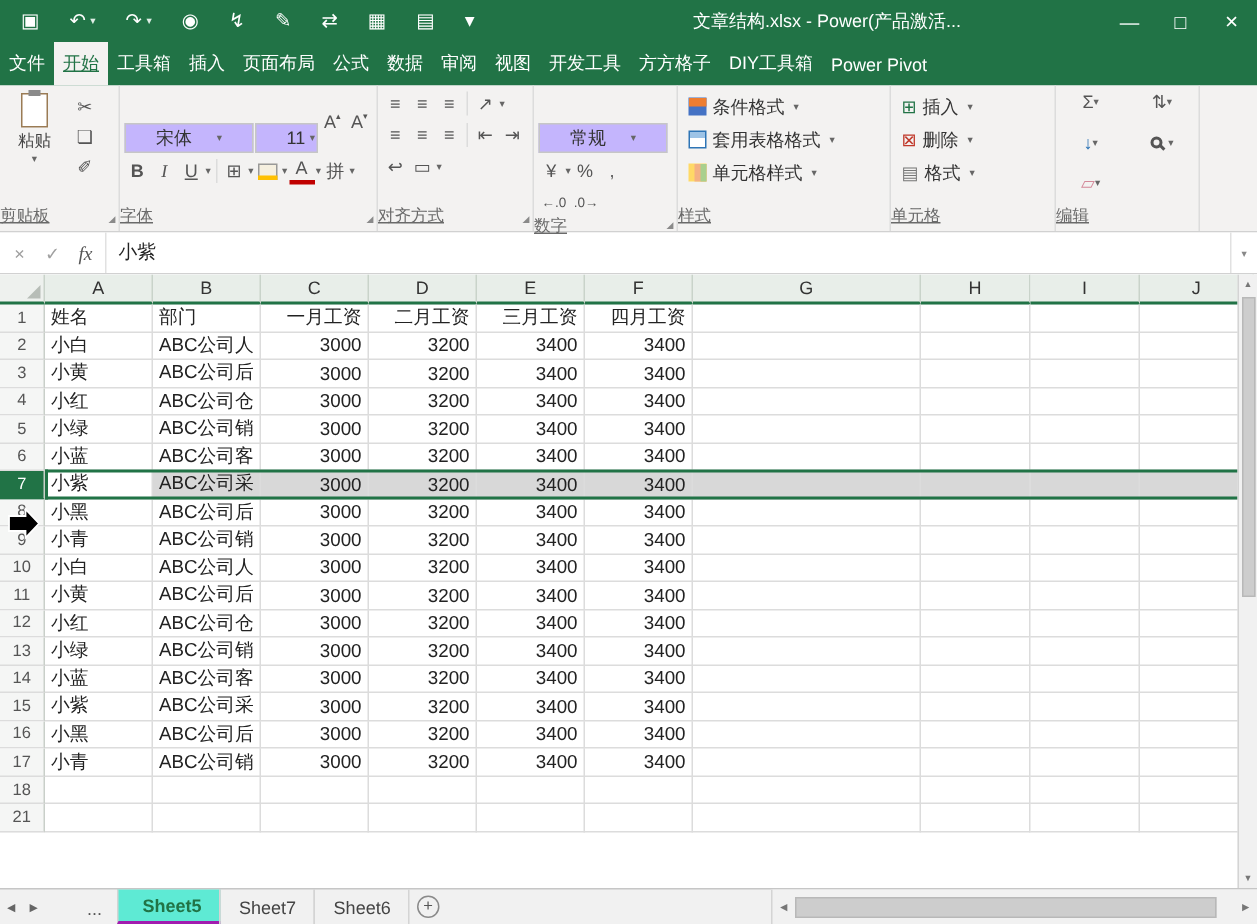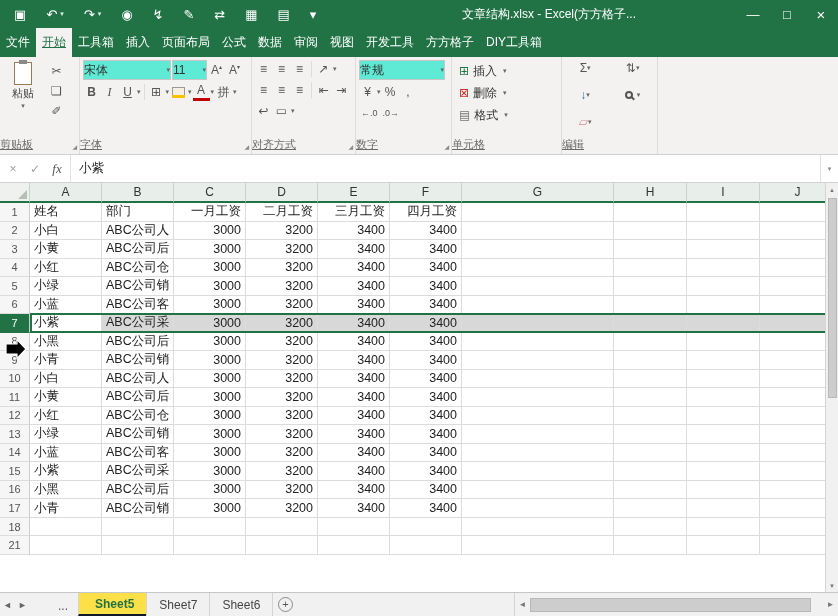--- a/index.html
+++ b/index.html
@@ -29,21 +29,21 @@
   .ic-person{width:9px;height:9px;position:relative;margin-right:4px;}
   .ic-person::before{content:"";position:absolute;left:2px;top:0;width:5px;height:5px;border-radius:50%;background:#e8f0ea;}
   .ic-person::after{content:"";position:absolute;left:0;bottom:-1px;width:9px;height:4px;border-radius:3px 3px 0 0;background:#e8f0ea;}
 
   
   .ribbon{height:98px;background:#f3f2f1;display:flex;border-bottom:1px solid #d1d1d1;}
   .group{display:flex;flex-direction:column;border-right:1px solid #dcdcdc;flex-shrink:0;}
   .g-body{flex:1;padding:3px 3px 0 3px;}
   .g-label{height:17px;font-size:11px;color:#6a6a6a;text-align:left;line-height:14px;position:relative;text-decoration:underline;}
   .launcher{position:absolute;right:2px;bottom:4px;font-size:6px;color:#8a8a8a;line-height:6px;}
-  .combo{background:#5eead4;border:1px solid #c6c6c6;height:20px;display:flex;align-items:center;padding:0 0;font-size:12px;color:#333;}
+  .combo{background:#c4b5fd;border:1px solid #c6c6c6;height:20px;display:flex;align-items:center;padding:0 20px;font-size:12px;color:#333;margin-top:22px;}
   .combo .dd{margin-left:auto;font-size:7px;color:#666;padding-left:3px;}
   .dd{font-size:7px;color:#666;}
   .sbtn{display:inline-flex;align-items:center;justify-content:center;min-width:17px;height:18px;font-size:12px;color:#555;padding:0 2px;cursor:default;}
   .rrow{display:flex;align-items:center;gap:1px;margin-top:3px;}
   .vdiv{width:1px;height:16px;background:#dcdcdc;margin:0 2px;}
 
   .clip-body{display:flex;gap:5px;}
   .paste-btn{width:40px;display:flex;flex-direction:column;align-items:center;gap:1px;padding-top:2px;}
   .ic-clipboard{width:18px;height:23px;background:#fff;border:1px solid #a0steel;border:1px solid #9a7b54;position:relative;}
   .ic-clipboard::before{content:"";position:absolute;top:-3px;left:4px;width:8px;height:4px;background:#8a8a8a;}
@@ -98,21 +98,21 @@
   .varrow{height:13px;width:13px;display:flex;align-items:center;justify-content:center;font-size:6px;color:#777;}
   .vthumb{width:9px;height:200px;background:#cdcdcd;border:1px solid #b8b8b8;margin-top:2px;}
   .vfill{flex:1;}
 
   
   .sheetbar{height:24px;background:#f1f1f1;border-top:1px solid #c6c6c6;display:flex;align-items:stretch;position:relative;}
   .snav{width:15px;display:flex;align-items:center;justify-content:center;color:#666;font-size:9px;}
   .soverflow{margin-left:22px;width:22px;display:flex;align-items:flex-end;justify-content:center;color:#555;font-size:12px;padding-bottom:3px;}
   .stabs{display:flex;margin-left:4px;}
   .stab{display:flex;align-items:center;padding:0 12px;font-size:12px;color:#444;border-right:1px solid #d4d4d4;border-left:1px solid #d4d4d4;margin-right:-1px;}
-  .stab.active{background:#fde047;color:#217346;font-weight:bold;border-bottom:2px solid #0f172a;padding-left:16px;}
+  .stab.active{background:#5eead4;color:#217346;font-weight:bold;border-bottom:2px solid #a21caf;padding-left:16px;}
   .addsheet{width:26px;display:flex;align-items:center;justify-content:center;}
   .addsheet span{width:15px;height:15px;border:1px solid #8a8a8a;border-radius:50%;display:flex;align-items:center;justify-content:center;font-size:11px;color:#555;line-height:1;}
   .hscroll{position:absolute;right:0;top:0;bottom:0;left:514px;background:#f1f1f1;border-left:1px solid #d4d4d4;display:flex;align-items:center;}
   .harrow{width:15px;text-align:center;color:#777;font-size:8px;}
   .htrack{flex:1;height:100%;display:flex;align-items:center;}
   .hthumb{height:14px;background:#cdcdcd;border:1px solid #b8b8b8;width:96%;}
 
   .cursor{position:absolute;left:4px;top:338px;z-index:40;pointer-events:none;}
 </style>
 </head>
@@ -124,21 +124,21 @@
       <span class="qitem">↶<span class="dd">▾</span></span>
       <span class="qitem">↷<span class="dd">▾</span></span>
       <span class="qitem">◉</span>
       <span class="qitem">↯</span>
       <span class="qitem">✎</span>
       <span class="qitem">⇄</span>
       <span class="qitem">▦</span>
       <span class="qitem">▤</span>
       <span class="qitem">▾</span>
     </div>
-  <div class="tb-title">文章结构.xlsx - Excel(方方格子...</div>
+  <div class="tb-title">文章结构.xlsx - Power(产品激活...</div>
   <div class="winctl">
     <div class="winbtn">—</div>
     <div class="winbtn">□</div>
     <div class="winbtn" style="font-size:15px;">×</div>
   </div>
 </div>
 
 <div class="tabrow">
   <div class="rtabs">
       <div class="tab">文件</div>
@@ -146,20 +146,21 @@
       <div class="tab">工具箱</div>
       <div class="tab">插入</div>
       <div class="tab">页面布局</div>
       <div class="tab">公式</div>
       <div class="tab">数据</div>
       <div class="tab">审阅</div>
       <div class="tab">视图</div>
       <div class="tab">开发工具</div>
       <div class="tab">方方格子</div>
       <div class="tab">DIY工具箱</div>
+      <div class="tab">Power Pivot</div>
     </div>
 </div>
 
 <div class="ribbon">
 
   <div class="group" style="width:80px">
     <div class="g-body clip-body">
       <div class="paste-btn">
         <span class="ic-clipboard"></span>
         <span class="plabel">粘贴</span>
@@ -263,20 +264,42 @@
         <span class="sbtn" style="font-size:9px;">←.0</span>
         <span class="sbtn" style="font-size:9px;">.0→</span>
       </div>
     </div>
     <div class="g-label">
       <span>数字</span>
       <span class="launcher">◢</span>
     </div>
   </div>
 
+  <div class="group" style="width:142px">
+    <div class="g-body">
+      <div class="vbtn">
+        <span class="ic-cf"></span>
+        <span>条件格式</span>
+          <span class="dd">▾</span>
+      </div>
+      <div class="vbtn">
+        <span class="ic-tbl"></span>
+        <span>套用表格格式</span>
+          <span class="dd">▾</span>
+      </div>
+      <div class="vbtn">
+        <span class="ic-cs"></span>
+        <span>单元格样式</span>
+          <span class="dd">▾</span>
+      </div>
+    </div>
+    <div class="g-label">
+      <span>样式</span>
+    </div>
+  </div>
 
   <div class="group" style="width:110px">
     <div class="g-body">
       <div class="vbtn">
         <span class="glyph" style="color:#217346;">⊞</span>
         <span>插入</span>
           <span class="dd">▾</span>
       </div>
       <div class="vbtn">
         <span class="glyph" style="color:#c0392b;">⊠</span>

